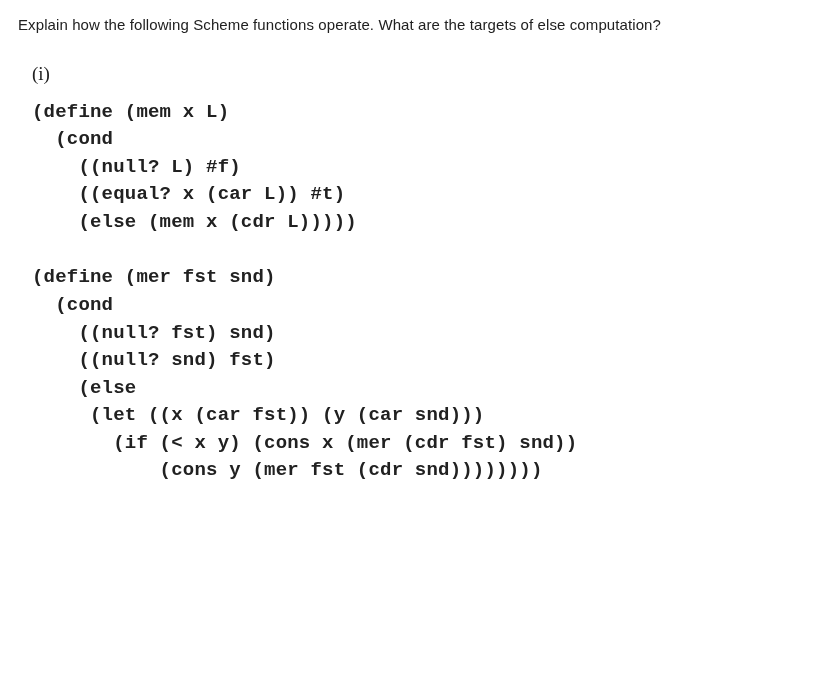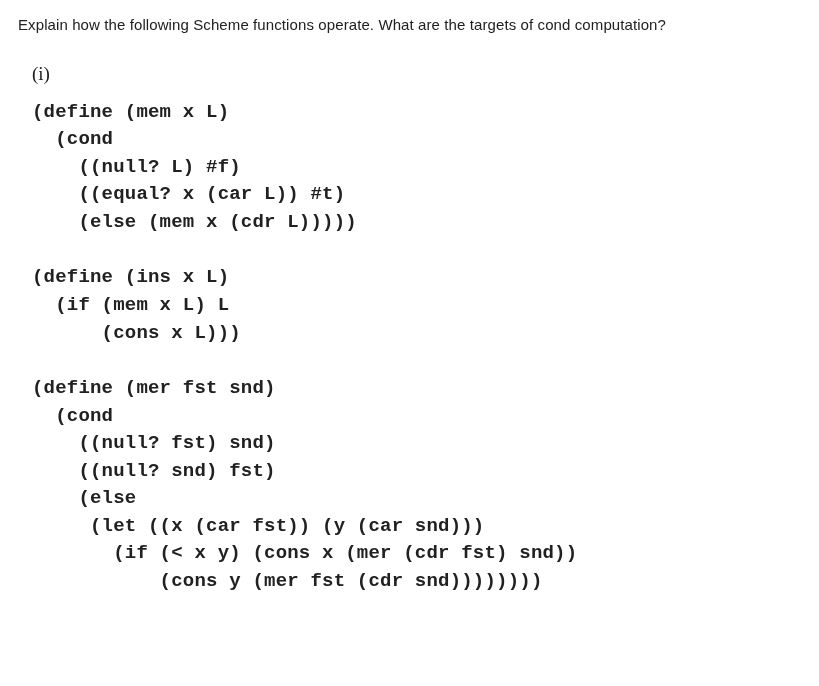--- a/index.html
+++ b/index.html
@@ -40,35 +40,32 @@
     white-space: pre;
     letter-spacing: 0.2px;
     margin-top: 16px;
   }
 </style>
 </head>
 <body>
 
 <div class="page">
 
-  <div class="question">Explain how the following Scheme functions operate. What are the targets of cond computation?</div>
+  <div class="question">Explain how the following Scheme functions operate. What are the targets of else computation?</div>
 
   <div class="block">
     <div class="part-label">(i)</div>
     <div class="code">(define (mem x L)
   (cond
     ((null? L) #f)
     ((equal? x (car L)) #t)
     (else (mem x (cdr L)))))</div>
   </div>
 
   <div class="block">
-    <div class="code">(define (ins x L)
-  (if (mem x L) L
-      (cons x L)))</div>
   </div>
 
   <div class="block">
     <div class="code">(define (mer fst snd)
   (cond
     ((null? fst) snd)
     ((null? snd) fst)
     (else
      (let ((x (car fst)) (y (car snd)))
        (if (&lt; x y) (cons x (mer (cdr fst) snd))

